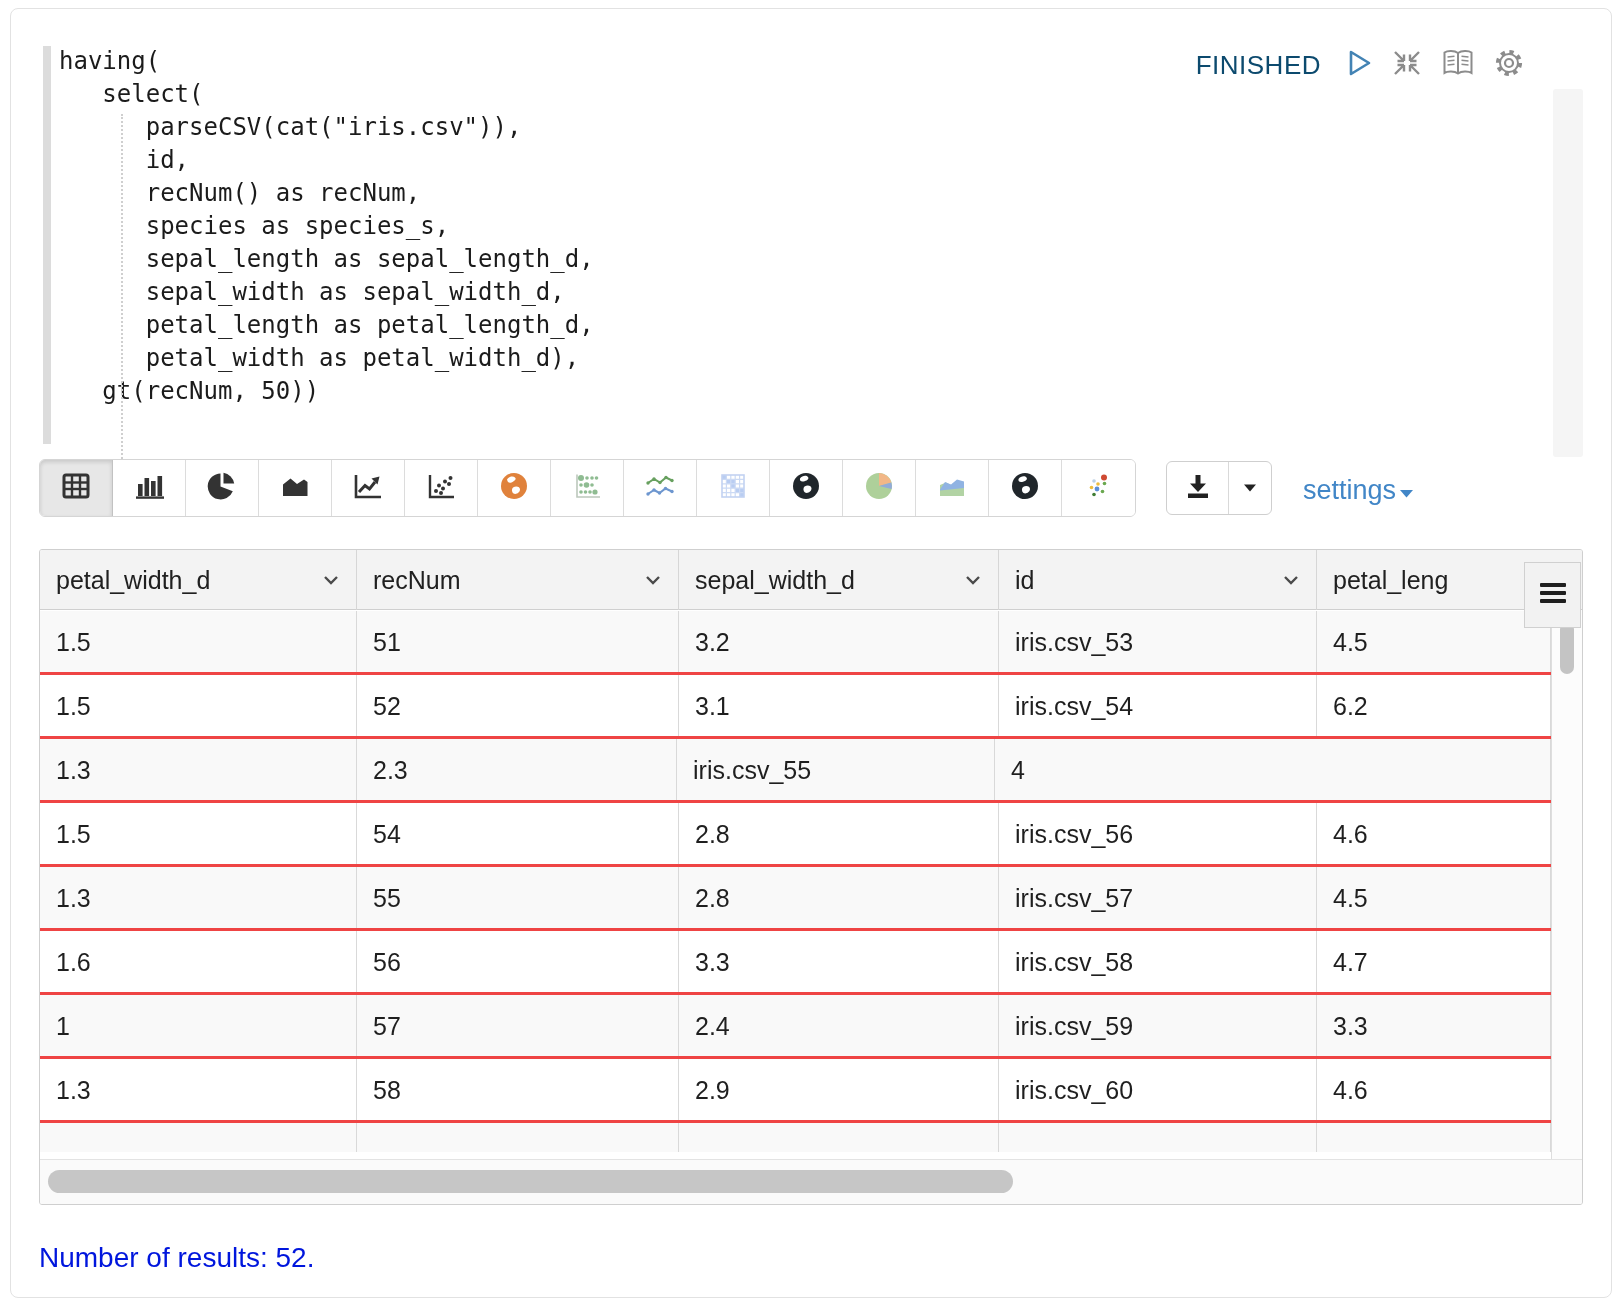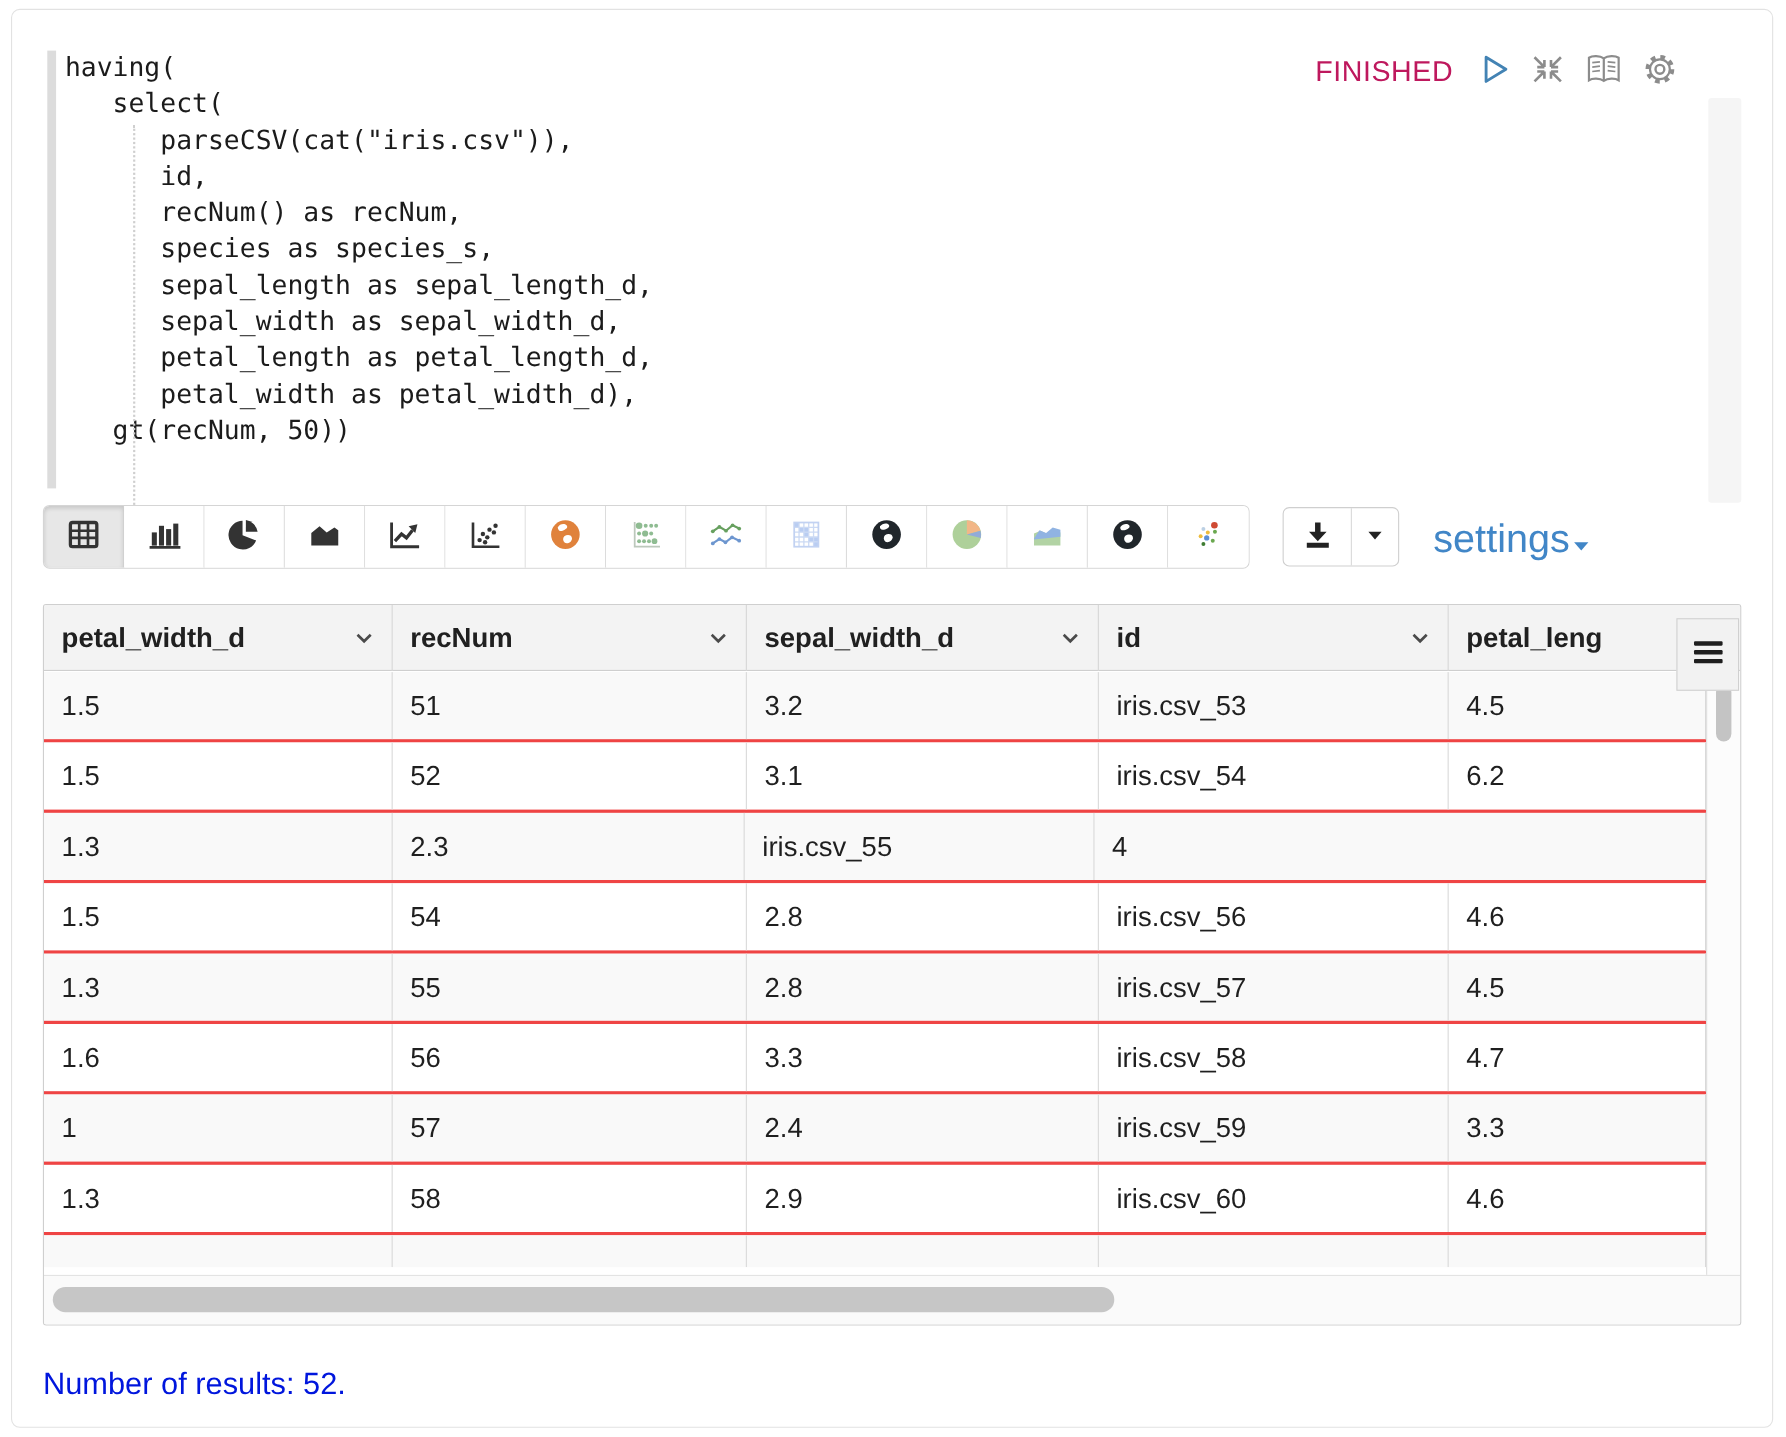--- a/index.html
+++ b/index.html
@@ -18,21 +18,21 @@
   .gutter-bar { position:absolute; left:32px; top:37px; width:8px; height:398px; background:#dcdcdc; }
   .code {
     position:absolute; left:48px; top:36px; margin:0;
     font-family:"DejaVu Sans Mono", monospace;
     font-size:24px; line-height:33px; color:#1b1b1b; white-space:pre;
   }
   .indent-guide { position:absolute; left:110px; top:105px; height:345px; border-left:2px dotted #cfcfcf; }
   .editor-vscroll { position:absolute; left:1542px; top:80px; width:30px; height:368px; background:#f5f5f5; border-radius:3px; }
 
   .controls { position:absolute; top:38px; right:86px; display:flex; align-items:center; gap:17px; }
-  .status { font-size:26px; color:#be185d; letter-spacing:0.5px; margin-right:6px; }
+  .status { font-size:26px; color:#0c4a6e; letter-spacing:0.5px; margin-right:6px; }
   .ctrl-btn { display:flex; align-items:center; justify-content:center; cursor:pointer; }
 
   
   .btn-group {
     position:absolute; left:28px; top:450px; display:inline-flex;
     border:1px solid #d5d5d5; border-radius:6px; background:#fff;
   }
   .viz-btn {
     width:73px; height:56px; display:flex; align-items:center; justify-content:center;
     border-right:1px solid #dcdcdc; background:#fff; cursor:pointer;
@@ -45,31 +45,31 @@
   }
   .download-group {
     position:absolute; left:1155px; top:452px; display:inline-flex;
     border:1px solid #cfcfcf; border-radius:6px; background:#fff;
   }
   .dl-btn { width:62px; height:52px; display:flex; align-items:center; justify-content:center; border-right:1px solid #d9d9d9; cursor:pointer; }
   .dl-caret-btn { width:42px; height:52px; display:flex; align-items:center; justify-content:center; cursor:pointer; }
   .settings-link {
     position:absolute; left:1292px; top:460px; height:42px;
     display:flex; align-items:center; gap:2px; cursor:pointer;
-    font-size:36px; color:#4186c7;
+    font-size:27px; color:#4186c7;
   }
 
   
   .grid {
     position:absolute; left:28px; top:540px; width:1544px; height:656px;
     border:1px solid #cfcfcf; border-radius:3px; background:#fff; overflow:hidden;
   }
   .grid-header { position:absolute; left:0; top:0; right:0; height:60px; display:flex; background:#f3f3f3; border-bottom:1px solid #cfcfcf; }
   .hcell { position:relative; height:60px; border-right:1px solid #d6d6d6; display:flex; align-items:center; overflow:hidden; }
-  .hlabel { font-weight:bold; font-size:25px; padding-left:16px; white-space:nowrap; color:#202020; }
+  .hlabel { font-weight:normal; font-size:25px; padding-left:16px; white-space:nowrap; color:#202020; }
   .hcaret { position:absolute; right:16px; top:50%; transform:translateY(-50%); display:flex; }
   .c0{width:317px}.c1{width:322px}.c2{width:320px}.c3{width:318px}
   .c4{flex:1; border-right:none;}
   .grid-menu-btn {
     position:absolute; right:1px; top:12px; width:57px; height:66px; z-index:6;
     background:#f2f2f2; border:1px solid #d0d0d0;
     display:flex; align-items:center; justify-content:center; cursor:pointer;
   }
   .grid-body { position:absolute; left:0; top:61px; right:31px; }
   .grow { display:flex; height:64px; border-bottom:3px solid #ef4444; background:#fff; }

